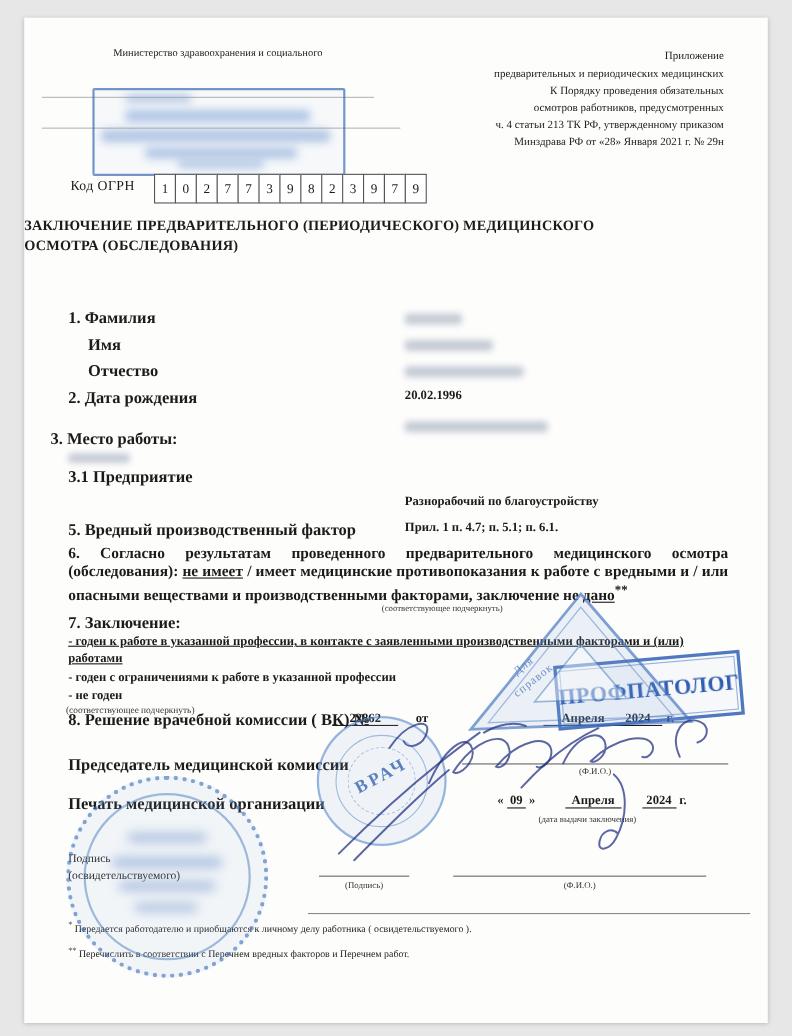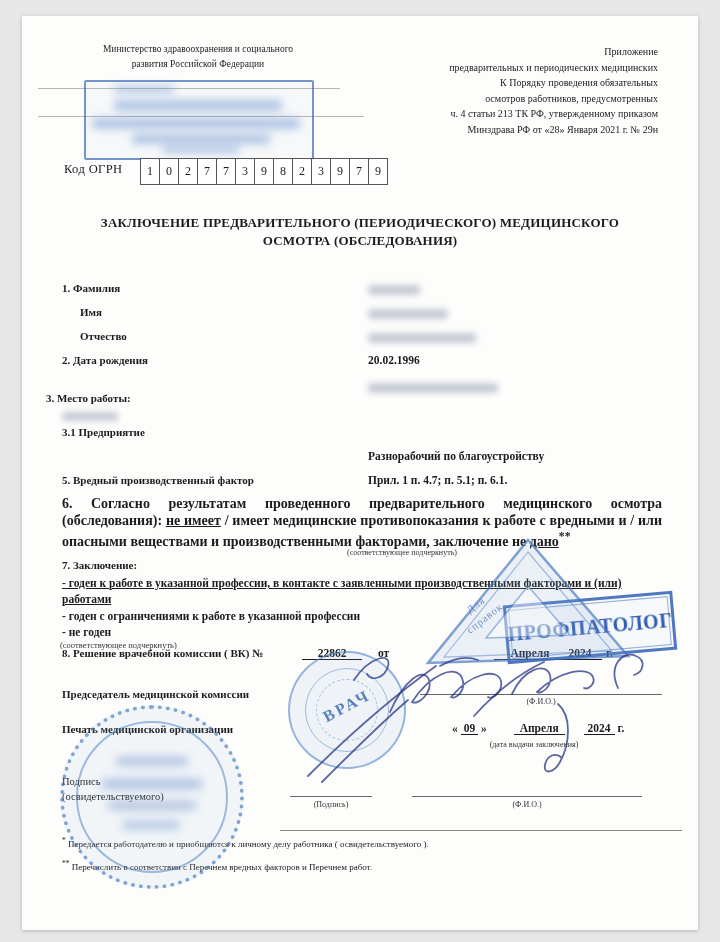--- a/index.html
+++ b/index.html
@@ -9,36 +9,36 @@
     font-family:"Liberation Serif", serif;
     color:#1b1b1b;
   }
   .page{
     position:absolute;left:22px;top:16px;width:676px;height:914px;
     background:#fdfdfc;box-shadow:0 1px 4px rgba(0,0,0,.22);
   }
   .abs{position:absolute;}
   .c{text-align:center;}
   .small{font-size:8px;color:#333;}
-  .label{font-size:11px;font-weight:bold;white-space:nowrap;}
+  .label{font-size:15px;font-weight:bold;white-space:nowrap;}
   .value{font-size:11.5px;font-weight:bold;white-space:nowrap;}
   .u{border-bottom:1px solid #1b1b1b;}
   
   .ministry{left:20px;top:26px;width:312px;text-align:center;font-size:9.5px;line-height:15px;color:#222;}
   .appendix{right:40px;top:28px;width:345px;text-align:right;font-size:10px;line-height:15.5px;color:#222;}
   .fline{border-top:1px solid #b7b7ad;height:0;}
   
   .stampbox{left:62px;top:64px;width:226px;height:76px;border:2px solid rgba(45,95,175,.65);border-radius:2px;background:rgba(150,180,220,.07);}
   .sbar{position:absolute;background:#6b93cf;opacity:.5;filter:blur(4px);border-radius:3px;}
   
   .ogrn-label{left:42px;top:146px;font-size:12.5px;letter-spacing:.4px;}
   .ogrn-cells{left:119px;top:142px;display:flex;}
   .ogrn-cell{width:18px;height:25px;border:1px solid #555;margin-left:-1px;text-align:center;font-size:12px;line-height:25px;background:#fff;}
   
-  .title{left:0;top:198px;width:100%;text-align:center;font-weight:bold;font-size:13px;line-height:18px;letter-spacing:.2px;}
+  .title{left:0;top:180px;width:100%;font-weight:bold;font-size:13px;line-height:18px;letter-spacing:.2px;}
   .redact{position:absolute;height:10px;background:#97a2b4;opacity:.55;filter:blur(3px);border-radius:3px;}
   .s6{left:40px;top:480px;width:600px;text-align:justify;font-size:14px;font-weight:bold;line-height:16.5px;}
   .opt{left:40px;width:600px;font-size:11.5px;font-weight:bold;line-height:16px;}
   .underl{text-decoration:underline;}
   .sig-svg{left:0;top:0;width:676px;height:914px;pointer-events:none;}
   
   .profpat{
     left:483px;top:582px;width:164px;height:53px;
     border:3px solid rgba(38,88,178,.8);transform:rotate(-5deg);
     display:flex;align-items:center;justify-content:center;
@@ -76,21 +76,20 @@
 </head>
 <body>
 
 <div class="page">
 
   <div class="abs fline" style="left:16px;top:72px;width:302px;"></div>
   <div class="abs fline" style="left:16px;top:100px;width:326px;"></div>
 
   <div class="abs ministry">
     <div>Министерство здравоохранения и социального</div>
-    <div>развития Российской Федерации</div>
   </div>
 
   <div class="abs stampbox">
     <div class="sbar" style="left:28px;top:4px;width:60px;height:7px;"></div>
     <div class="sbar" style="left:28px;top:18px;width:168px;height:11px;"></div>
     <div class="sbar" style="left:6px;top:36px;width:208px;height:11px;"></div>
     <div class="sbar" style="left:46px;top:52px;width:138px;height:10px;"></div>
     <div class="sbar" style="left:76px;top:64px;width:78px;height:7px;"></div>
   </div>
 

